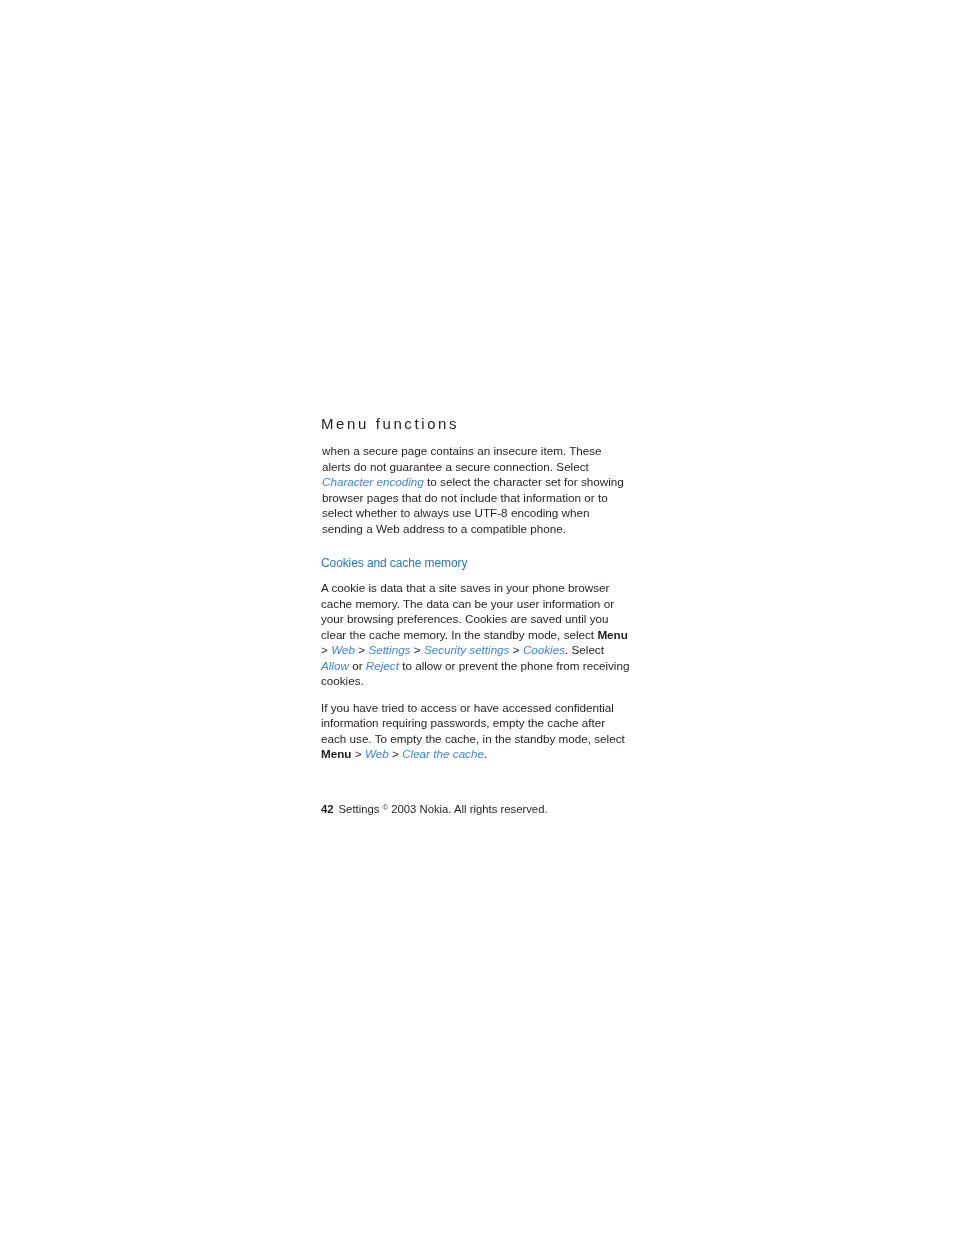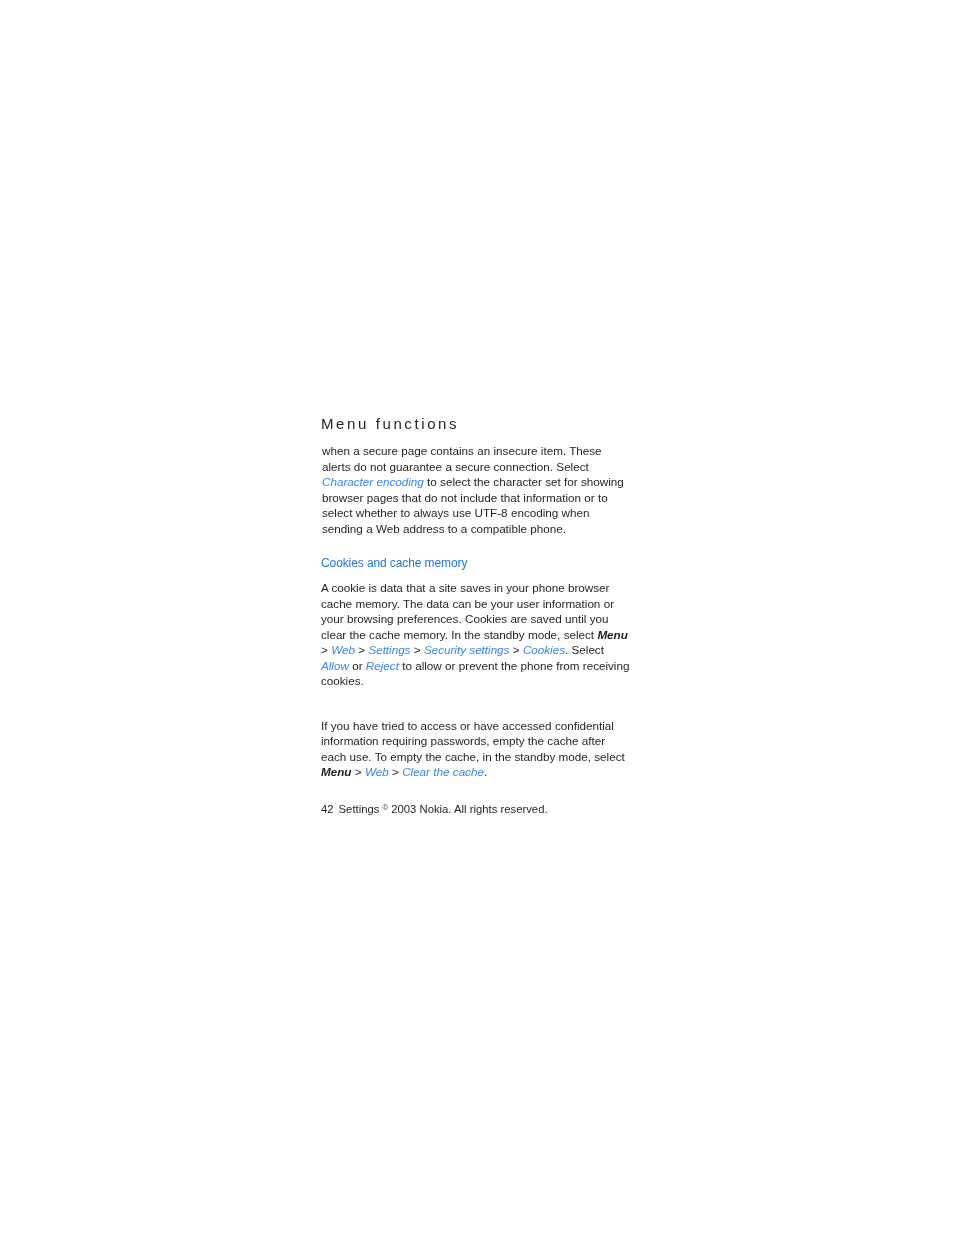--- a/index.html
+++ b/index.html
@@ -48,21 +48,21 @@
     margin: 0;
     font-size: 11.7px;
     line-height: 15.5px;
     color: #231f20;
     text-align: left;
     letter-spacing: -0.02px;
     word-spacing: 0.1px;
   }
 
   p.para + p.para {
-    margin-top: 29px;
+    margin-top: 11px;
   }
 
   
   h2.section-heading {
     margin: 0;
     font-size: 12px;
     line-height: 18px;
     font-weight: normal;
     color: #2178d6;
     letter-spacing: -0.1px;
@@ -83,40 +83,39 @@
   }
 
   
   .ui-link {
     color: #3a86e8;
     font-style: italic;
   }
   .ui-bold {
     font-weight: bold;
     color: #231f20;
-    font-style: italic;
   }
   .sep {
     color: #231f20;
     font-style: normal;
     font-weight: normal;
   }
 
   
   .footer {
     position: absolute;
     top: 801px;
     left: 0;
     font-size: 11.3px;
     line-height: 14px;
     color: #231f20;
     white-space: nowrap;
   }
   .footer .page-number {
-    font-weight: normal;
+    font-weight: bold;
     margin-right: 5px;
   }
   .footer .copyright sup {
     font-size: 7.5px;
     vertical-align: 0.42em;
   }
 </style>
 </head>
 <body>
 

